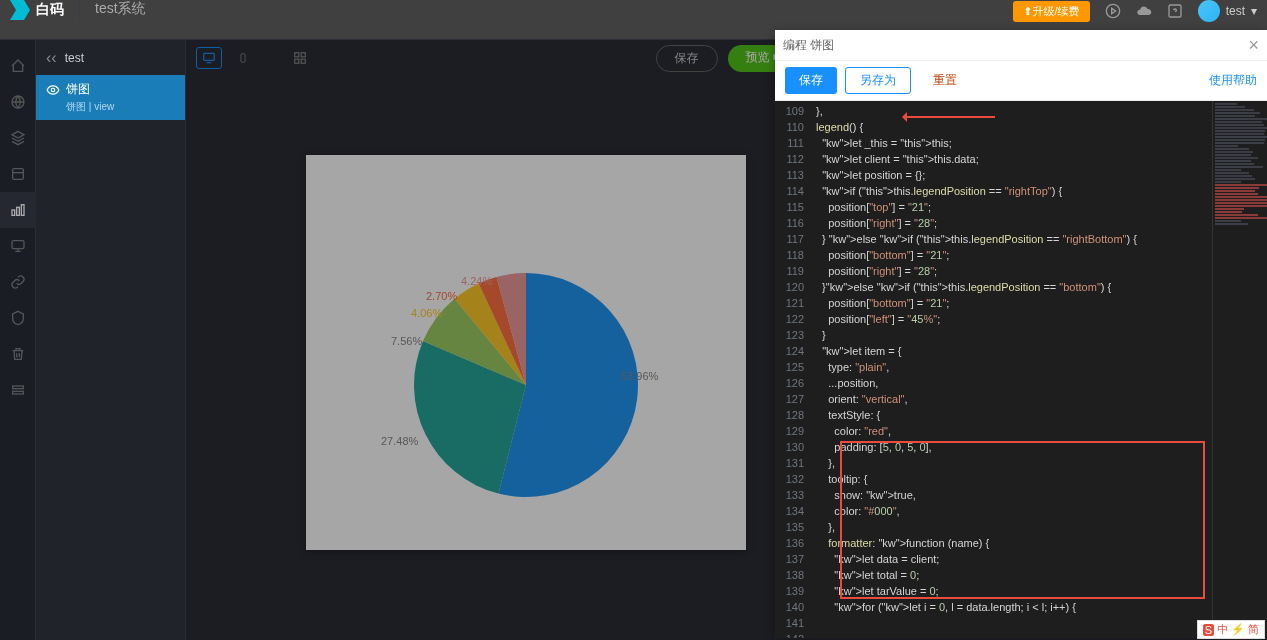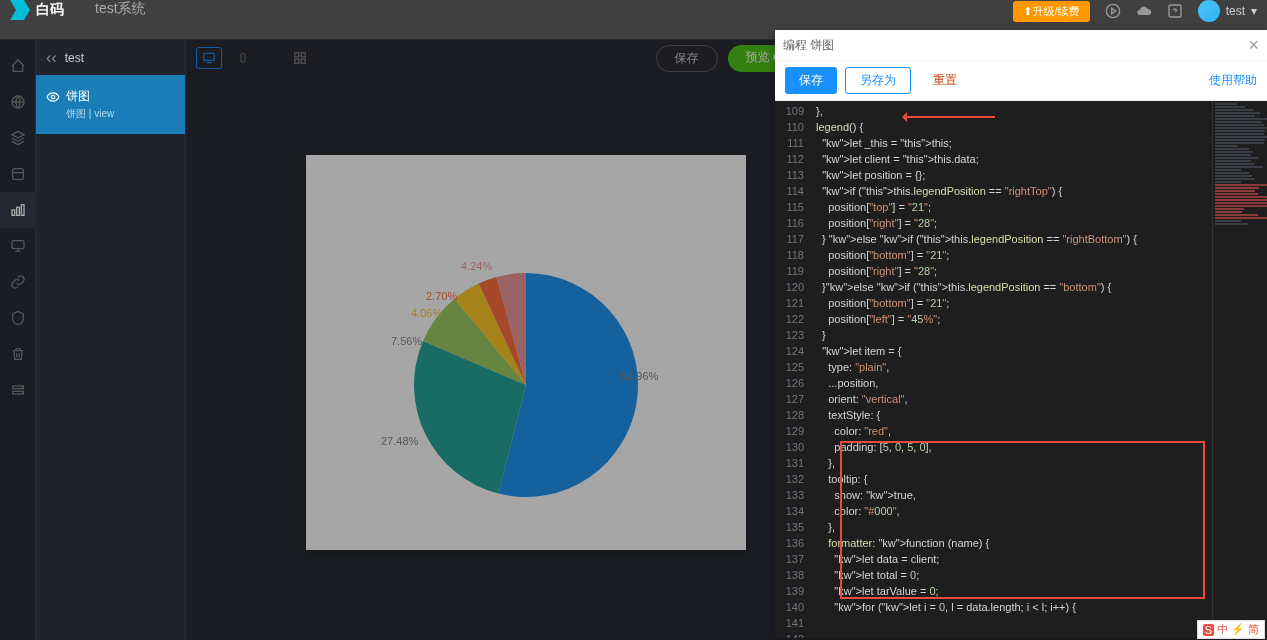--- a/index.html
+++ b/index.html
@@ -15,21 +15,21 @@
 .user{display:flex;align-items:center;gap:6px;color:#ccc}
 .avatar{width:22px;height:22px;border-radius:50%;background:linear-gradient(135deg,#4fc3f7,#29b6f6)}
 .main{display:flex;height:600px}
 .left-rail{width:36px;background:#1a1d24;border-right:1px solid #2a2d35;display:flex;flex-direction:column;padding-top:8px}
 .rail-icon{width:36px;height:36px;display:flex;align-items:center;justify-content:center;color:#555;cursor:pointer}
 .rail-icon.active{color:#aaa;background:#252831}
 .sidebar{width:150px;background:#20232a;border-right:1px solid #2a2d35;display:flex;flex-direction:column}
 .breadcrumb{height:35px;display:flex;align-items:center;padding:0 10px;color:#ccc;gap:8px}
 .chev-left{font-size:16px;color:#888}
 .panel-row{height:24px;display:flex;align-items:center;justify-content:space-between;padding:0 10px;color:#888;font-size:11px;cursor:pointer}
-.layer-item{background:#1a7db8;color:#fff;padding:13px 10px;display:flex;flex-direction:column;gap:2px}
+.layer-item{background:#1a7db8;color:#fff;padding:6px 10px;display:flex;flex-direction:column;gap:2px}
 .layer-item-top{display:flex;align-items:center;gap:6px}
 .layer-sub{font-size:10px;color:#b0d8f0;padding-left:20px}
 .canvas-area{flex:1;background:#2a2d35;position:relative;display:flex;flex-direction:column}
 .canvas-toolbar{height:35px;display:flex;align-items:center;padding:0 10px;gap:8px}
 .tool-icon{width:26px;height:22px;display:flex;align-items:center;justify-content:center;color:#888;border:1px solid transparent;border-radius:3px;cursor:pointer}
 .tool-icon.active{border-color:#1890ff;color:#1890ff}
 .canvas-buttons{position:absolute;top:5px;left:50%;transform:translateX(-50%);display:flex;gap:10px}
 .btn-outline{padding:4px 18px;border:1px solid #666;border-radius:15px;color:#ccc;font-size:12px;cursor:pointer}
 .btn-preview{padding:4px 18px;background:#52c41a;border-radius:15px;color:#fff;font-size:12px;cursor:pointer;display:flex;align-items:flex-start;gap:4px}
 .canvas{position:absolute;left:120px;top:115px;width:440px;height:395px;background:#fff;box-shadow:0 2px 8px rgba(0,0,0,.3)}
@@ -203,21 +203,21 @@
             <path d="M100 100 L26.46037498000679 68.50518214183816 A80 80 0 0 1 49.00608082010484 38.35894057793685 Z" fill="#9ccc65"></path>
             <path d="M100 100 L49.00608082010484 38.35894057793685 A80 80 0 0 1 66.21078748904448 27.485938481633184 Z" fill="#ffca28"></path>
             <path d="M100 100 L66.21078748904448 27.485938481633184 A80 80 0 0 1 78.93864411049276 22.82215804976458 Z" fill="#ff7043"></path>
             <path d="M100 100 L78.93864411049276 22.82215804976458 A80 80 0 0 1 99.99999999999999 20 Z" fill="#ef9a9a"></path>
           </svg>
         <span class="pie-label" style="left:235px;top:125px">53.96%</span>
         <span class="pie-label" style="left:-5px;top:190px">27.48%</span>
         <span class="pie-label" style="left:5px;top:90px">7.56%</span>
         <span class="pie-label" style="left:25px;top:62px;color:#ffca28">4.06%</span>
         <span class="pie-label" style="left:40px;top:45px;color:#ff7043">2.70%</span>
-        <span class="pie-label" style="left:75px;top:15px;color:#ef9a9a">4.24%</span>
+        <span class="pie-label" style="left:75px;top:30px;color:#ef9a9a">4.24%</span>
       </div>
     </div>
     <div class="overlay-dim"></div>
   </div>
 </div>
 
 <div class="code-panel">
   <div class="code-header">
     <span class="code-title">编程 饼图</span>
     <span class="close-x">×</span>

